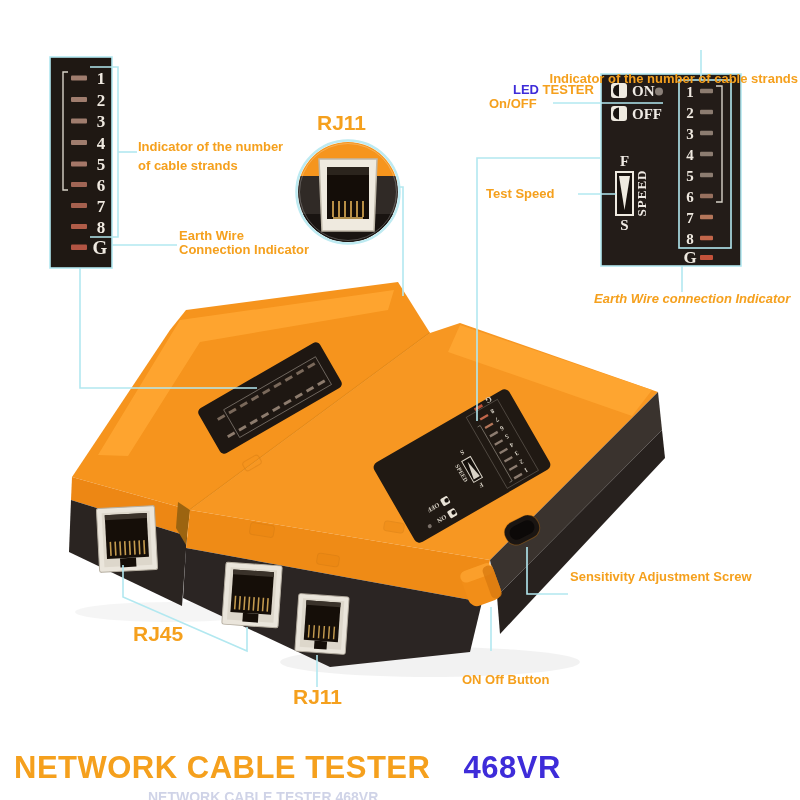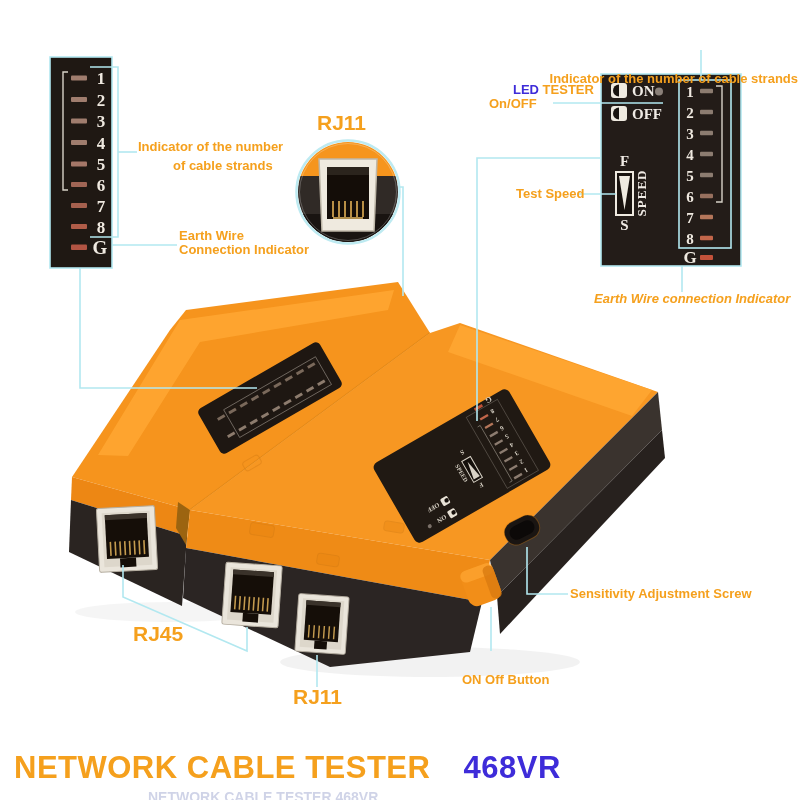--- a/index.html
+++ b/index.html
@@ -295,36 +295,36 @@
     <path d="M578,194 H616"></path>
     <path d="M682,266 V292"></path>
     <path d="M527,547 V594 H568"></path>
     <path d="M491,607 V651"></path>
     <path d="M123,565 V597 L247,651 V627"></path>
     <path d="M317,655 V687"></path>
   </g>
 </svg>
 
 <div class="lbl" style="left:138px;top:131px;margin-top:9px;">Indicator of the number</div>
-<div class="lbl" style="left:138px;top:159px;margin-left:35px;">of cable strands</div>
+<div class="lbl" style="left:138px;top:159px;">of cable strands</div>
 
 <div class="lbl" style="left:179px;top:229px;">Earth Wire</div>
 <div class="lbl" style="left:179px;top:243px;">Connection Indicator</div>
 
 <div class="lbl big" style="left:317px;top:112px;">RJ11</div>
 
 <div class="lbl" style="right:2px;top:28px;margin-top:44px;">Indicator of the number of cable strands</div>
 
 <div class="lbl" style="left:489px;top:83px;"><span class="blue">LED</span><span> TESTER</span><br><span>On/OFF</span></div>
 
-<div class="lbl" style="left:516px;top:187px;">Test Speed</div>
+<div class="lbl" style="left:486px;top:187px;">Test Speed</div>
 
 <div class="lbl" style="left:594px;top:292px;font-style:italic;">Earth Wire connection Indicator</div>
 
-<div class="lbl" style="left:570px;top:587px;">Sensitivity Adjustment Screw</div>
+<div class="lbl" style="left:570px;top:570px;">Sensitivity Adjustment Screw</div>
 
 <div class="lbl" style="left:462px;top:657px;margin-top:16px;">ON Off Button</div>
 
 <div class="lbl big" style="left:133px;top:623px;">RJ45</div>
 
 <div class="lbl big" style="left:293px;top:686px;">RJ11</div>
 
 <div class="title"><span>NETWORK CABLE TESTER </span><span class="blue">468VR</span></div>
 
 <div class="ghost"><span>NETWORK CABLE TESTER </span><span>468VR</span></div>

